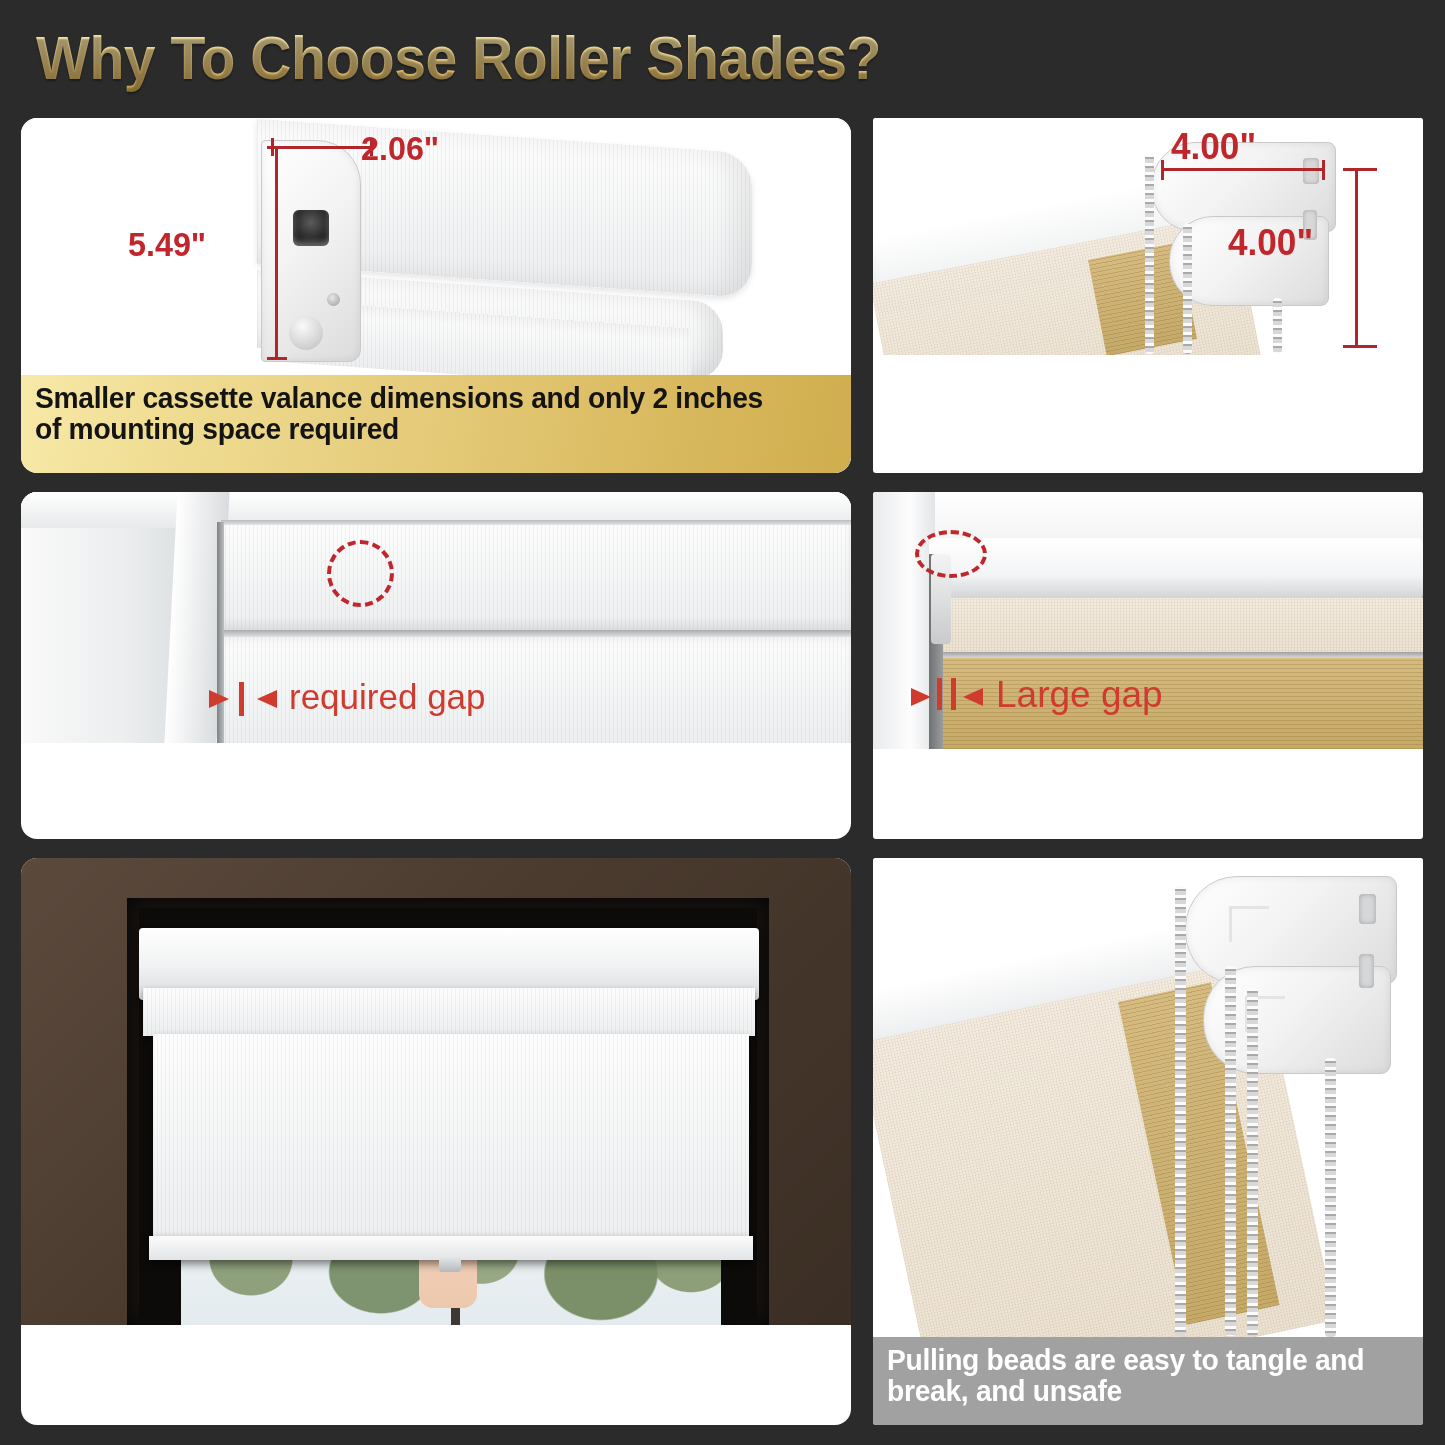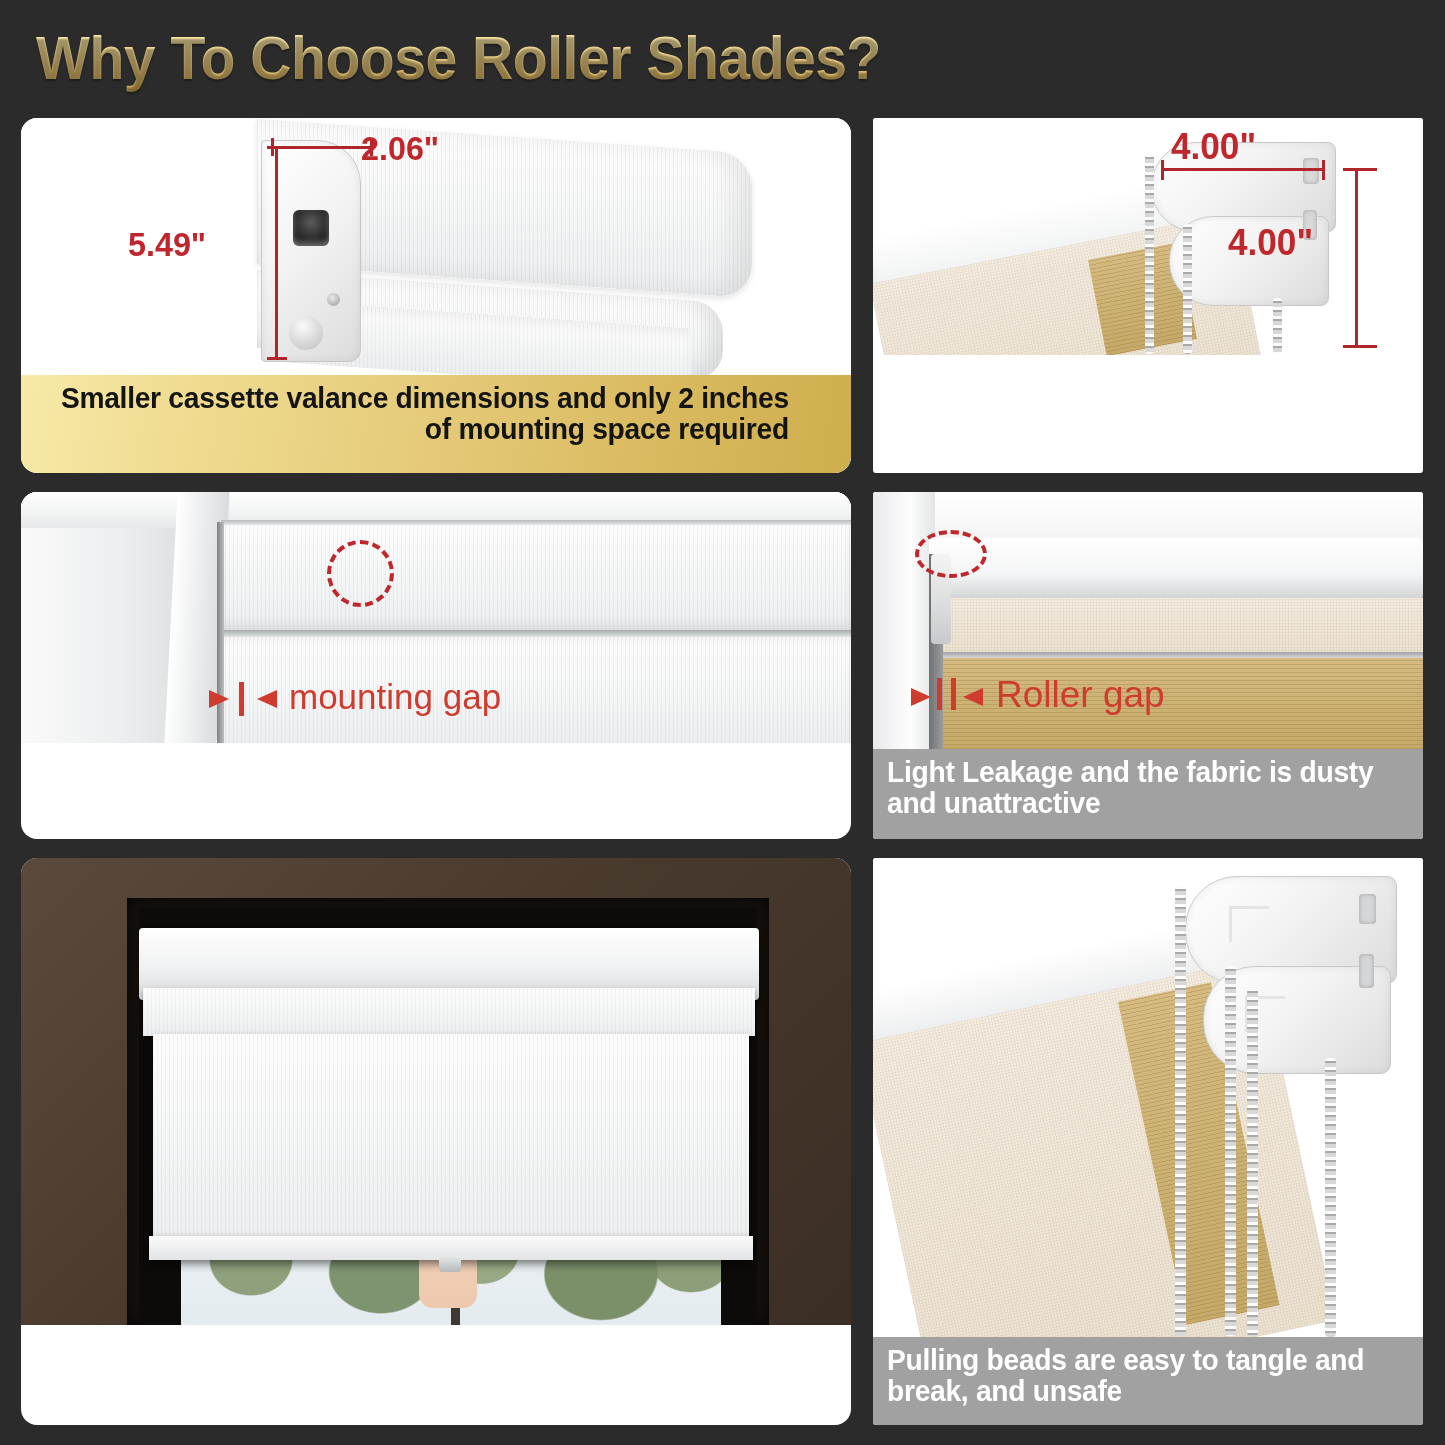--- a/index.html
+++ b/index.html
@@ -53,21 +53,21 @@
   }
   .caption span { display: block; transform: scaleX(0.94); transform-origin: left top; }
   .caption.gold {
     background: linear-gradient(100deg, #f7e9a8 0%, #f0dd93 18%, #e5cb7a 48%, #d9b95e 78%, #cfae4e 100%);
     color: #141414;
     border-bottom-left-radius: 16px;
     border-bottom-right-radius: 16px;
   }
   .caption.grey { background: #a1a1a1; color: #ffffff; }
 
-  .cap1 { height: 98px;  font-size: 30px; text-align: right; }
+  .cap1 { height: 98px;  font-size: 30px; }
   .cap2 { height: 118px; font-size: 30px; }
   .cap3 { height: 96px;  font-size: 30px; }
   .cap4 { height: 90px;  font-size: 30px; }
   .cap5 { height: 100px; font-size: 31px; }
   .cap6 { height: 88px;  font-size: 30px; }
 
   
   .dim-label { position: absolute; color: #c0272d; font-weight: bold; white-space: nowrap; }
   .gap-label { position: absolute; color: #cf3b2e; white-space: nowrap; }
   .dline { position: absolute; background: #b0262b; }
@@ -196,21 +196,21 @@
     <div class="fabric-white" style="position:absolute; left:200px; top:144px; width:630px; height:107px; box-shadow: inset 0 5px 9px rgba(0,0,0,0.05);"></div>
     <div style="position:absolute; left:200px; top:138px; width:630px; height:7px; background: linear-gradient(180deg,#a9acae,#dfe1e2);"></div>
 
     <div style="position:absolute; left:196px; top:30px; width:7px; height:221px; background: linear-gradient(90deg,#7e8183,#bcbfc1);"></div>
 
     <div class="dashed-circle" style="left:306px; top:48px; width:67px; height:67px;"></div>
 
     <div class="gap-bar" style="left:218px; top:190px; height:34px;"></div>
     <div class="arrow-l" style="left:236px; top:198px;"></div>
     <div class="arrow-r" style="left:188px; top:198px;"></div>
-    <div class="gap-label" style="left:268px; top:185px; font-size:35px;">mounting gap</div>
+    <div class="gap-label" style="left:268px; top:185px; font-size:35px;">required gap</div>
   </div>
 </div>
 
 <div class="panel right p4">
   <div class="photo" style="height:257px;">
     <div style="position:absolute; left:0; top:0; width:550px; height:257px; background: linear-gradient(180deg,#ffffff 0%,#f2f2f2 22%,#b9b9b9 30%,#a8a8a8 100%);"></div>
     <div style="position:absolute; left:0; top:0; width:62px; height:257px; background: linear-gradient(90deg,#e9eaec,#fdfdfd 60%,#e2e4e6);"></div>
 
     <div style="position:absolute; left:56px; top:46px; width:494px; height:62px;
                 background: linear-gradient(180deg,#ffffff,#f3f4f5 60%,#cfd1d3); border-radius:0 6px 6px 0;"></div>
@@ -224,24 +224,21 @@
 
     <div style="position:absolute; left:58px; top:62px; width:20px; height:90px; border-radius:4px;
                 background: linear-gradient(180deg,#f4f4f4,#c8cacb);"></div>
 
     <div class="dashed-circle" style="left:42px; top:38px; width:72px; height:48px;"></div>
 
     <div class="arrow-r" style="left:38px; top:196px;"></div>
     <div class="gap-bar" style="left:64px; top:186px; height:32px;"></div>
     <div class="gap-bar" style="left:78px; top:186px; height:32px;"></div>
     <div class="arrow-l" style="left:90px; top:196px;"></div>
-    <div class="gap-label" style="left:123px; top:182px; font-size:37px;">Roller gap</div>
-  </div>
-  <div class="caption grey cap4">
-    <span>Light Leakage and the fabric is dusty and unattractive</span>
+    <div class="gap-label" style="left:123px; top:182px; font-size:37px;">Large gap</div>
   </div>
 </div>
 
 <div class="panel left p5">
   <div class="photo" style="height:467px; background: linear-gradient(135deg,#5b4a3c 0%,#4a3a2e 45%,#3b2e24 100%);">
 
     <div style="position:absolute; left:106px; top:40px; width:642px; height:427px; background:#171310; box-shadow: inset 0 0 24px rgba(0,0,0,0.8);"></div>
     <div style="position:absolute; left:118px; top:50px; width:618px; height:417px; background:#0d0b09;"></div>
 
     <div style="position:absolute; left:160px; top:280px; width:540px; height:187px;

